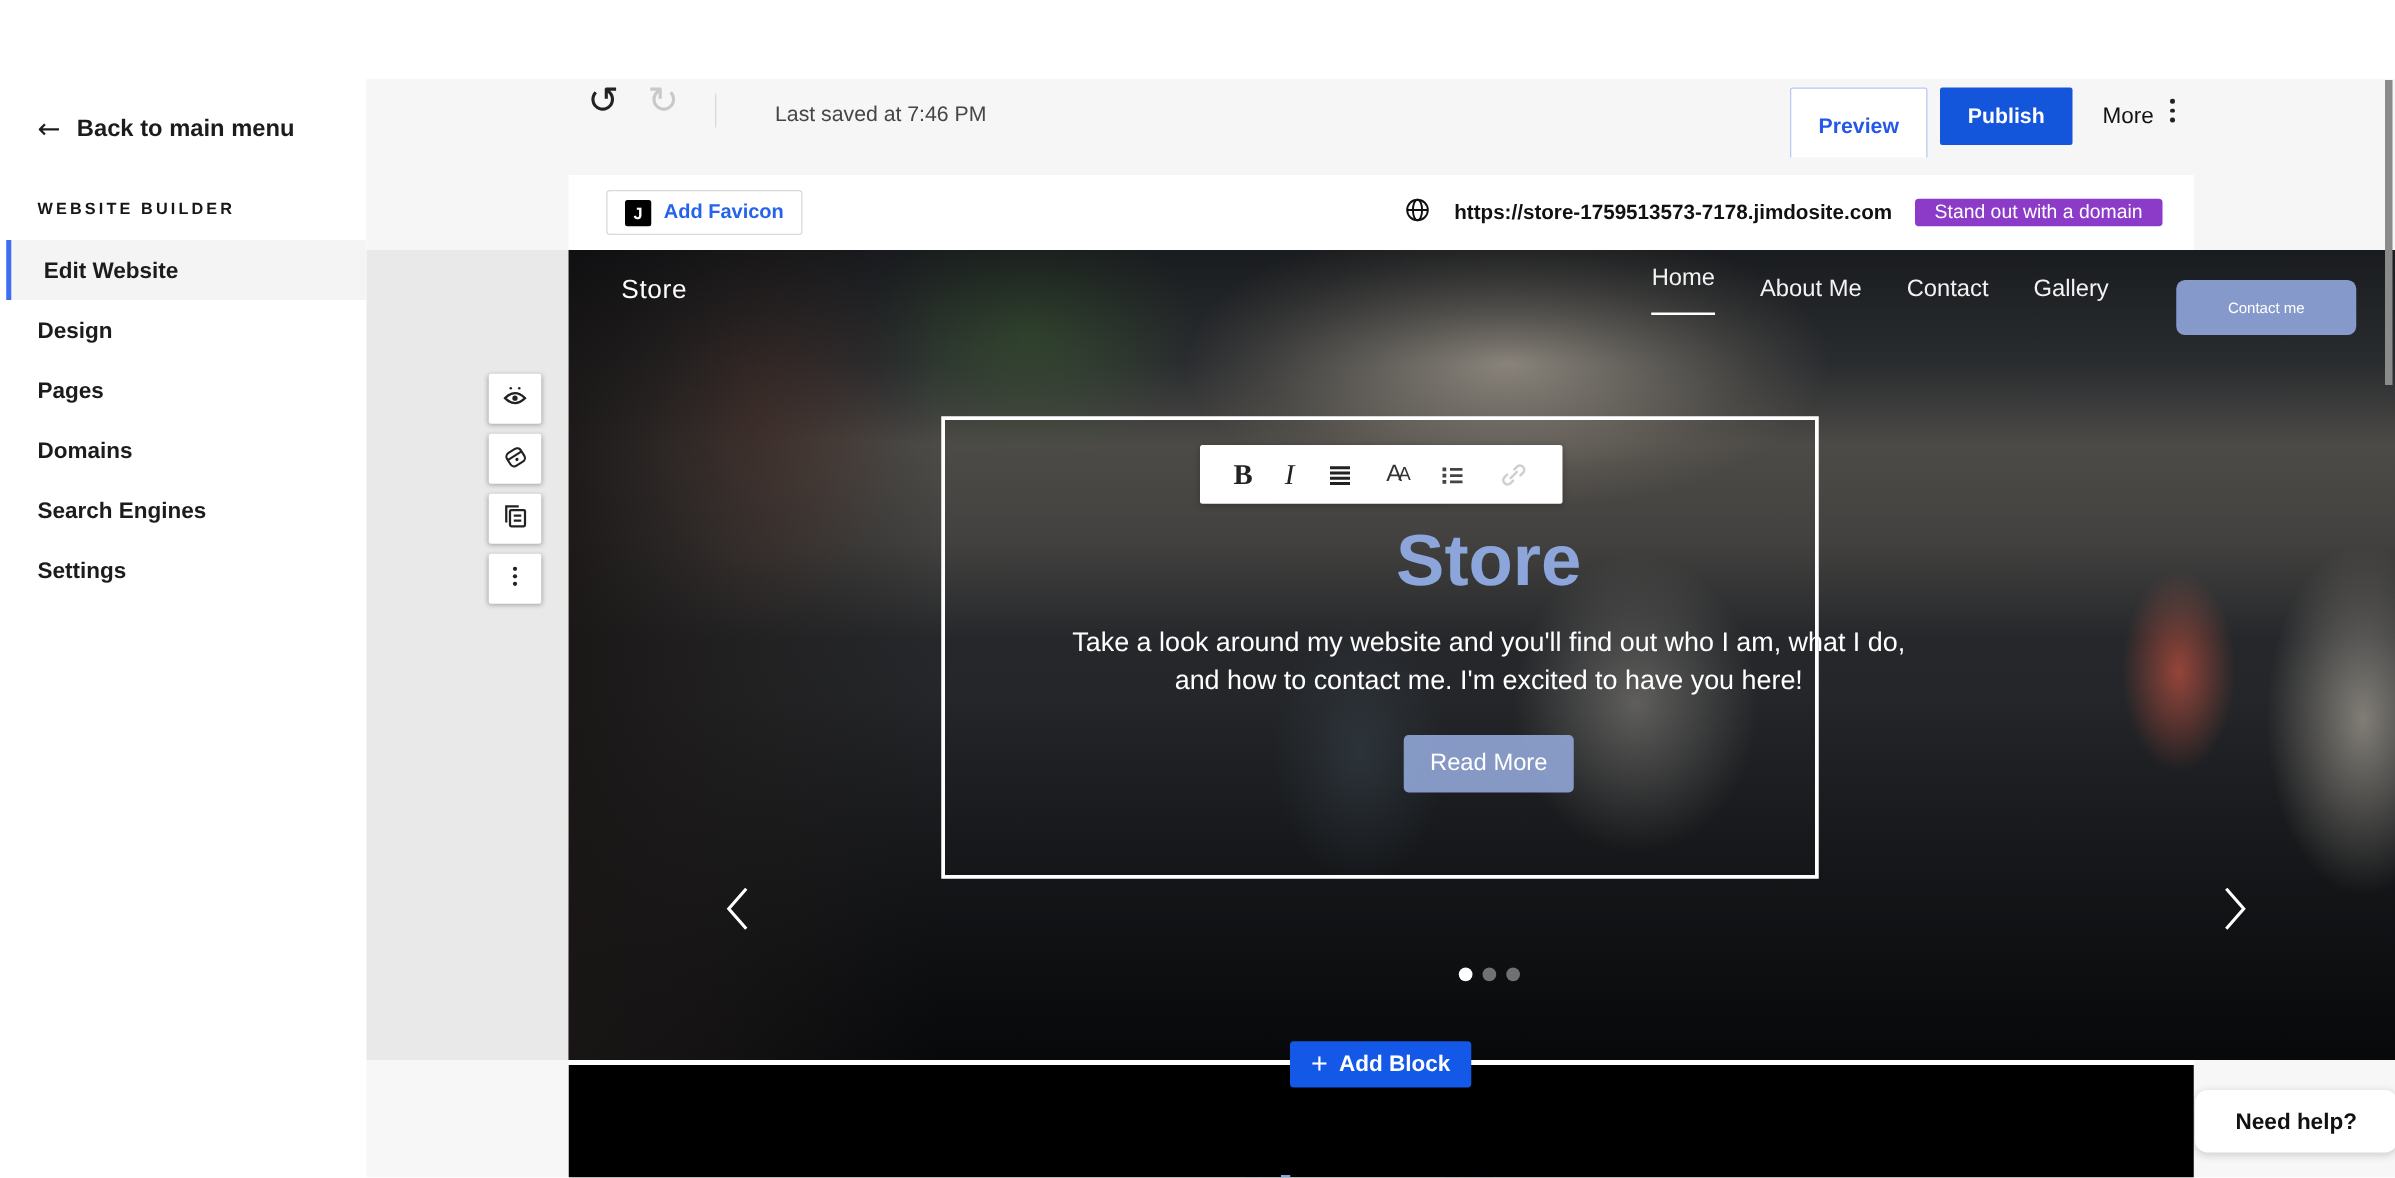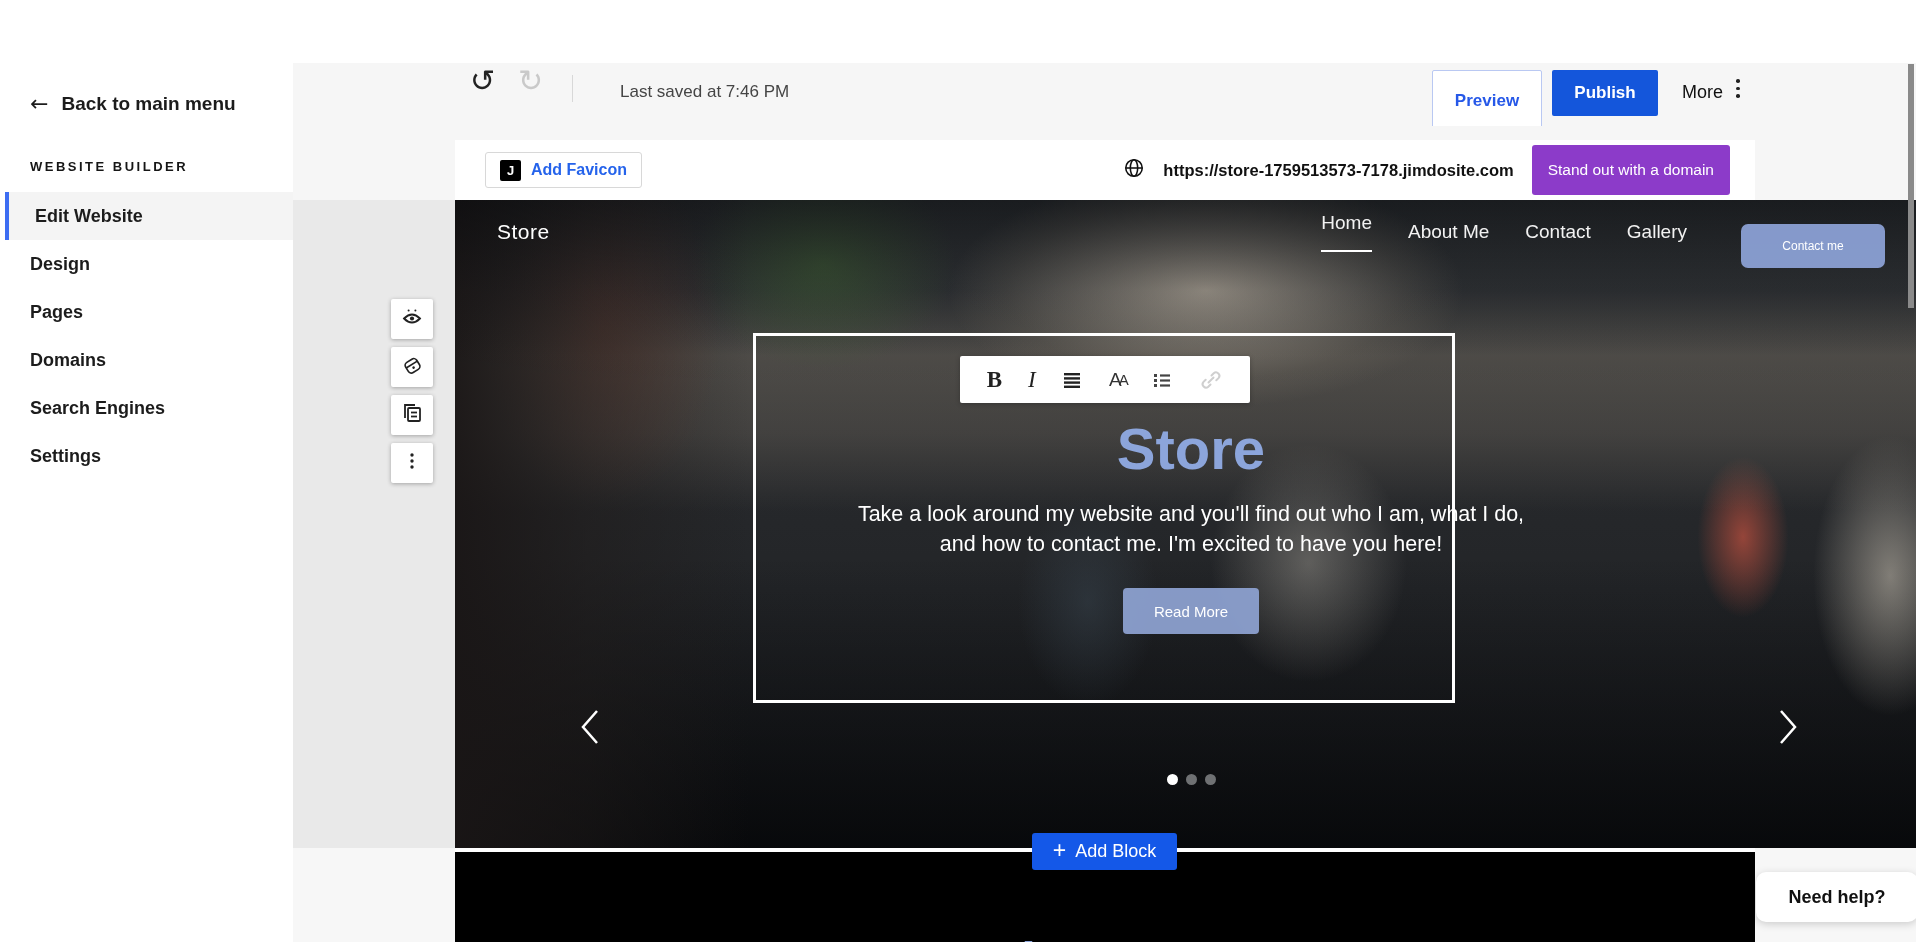--- a/index.html
+++ b/index.html
@@ -54,21 +54,21 @@
   
   .preview { position:absolute; left:455px; top:140px; width:1300px; height:802px; background:#fff; z-index:5; }
   .preview-topbar { position:relative; width:100%; height:60px; background:#fff; }
   .favicon-btn { position:absolute; left:30px; top:12px; height:36px; display:flex; align-items:center; gap:10px;
                  border:1px solid #d8d8d8; border-radius:3px; background:#fff; padding:0 14px; cursor:pointer; }
   .favicon-glyph { width:21px; height:21px; background:#000; color:#fff; font-size:13px; font-weight:700;
                    display:flex; align-items:center; justify-content:center; border-radius:2px; }
   .favicon-label { color:#2563eb; font-weight:700; font-size:16px; }
   .url-group { position:absolute; right:25px; top:0; height:60px; display:flex; align-items:center; gap:18px; }
   .site-url { font-size:16.5px; font-weight:700; color:#111; }
-  .domain-btn { height:50px; background:#8c3bc9; color:#fff; font-size:15.5px; border-radius:3px;
+  .domain-btn { height:22px; background:#8c3bc9; color:#fff; font-size:15.5px; border-radius:3px;
                 display:flex; align-items:center; justify-content:center; padding:0 16px; cursor:pointer; }
 
   
   .hero { position:relative; width:1472px; height:648px; overflow:hidden;
     background:
       linear-gradient(180deg, rgba(5,7,10,0.5) 0%, rgba(5,7,10,0.05) 14%, rgba(0,0,0,0) 30%),
       linear-gradient(90deg, rgba(26,22,22,0.92) 0%, rgba(30,26,25,0.5) 9%, rgba(0,0,0,0) 20%),
       radial-gradient(ellipse 170px 250px at 10% 20%, rgba(99,58,48,0.55), rgba(0,0,0,0) 70%),
       radial-gradient(ellipse 190px 150px at 25% 10%, rgba(62,92,52,0.65), rgba(0,0,0,0) 70%),
       radial-gradient(ellipse 330px 150px at 51% 14%, rgba(162,154,142,0.85), rgba(112,106,96,0.3) 60%, rgba(0,0,0,0) 78%),
@@ -97,38 +97,38 @@
   .fmt-bold { font-family:"Liberation Serif",serif; font-weight:700; font-size:23px; color:#222; }
   .fmt-italic { font-family:"Liberation Serif",serif; font-style:italic; font-size:23px; color:#222; }
   .fmt-font { font-size:19px; color:#333; letter-spacing:-3px; }
   .fmt-font b { font-size:15px; font-weight:400; }
 
   .hero-title { position:absolute; left:0; top:215px; width:100%; text-align:center; color:#8ca5db;
                 font-size:58px; font-weight:700; z-index:4; }
   .hero-body { position:absolute; left:50%; transform:translateX(-50%); top:300px; width:680px; text-align:center;
                color:#fff; font-size:21.5px; line-height:1.38; z-index:4; }
   .read-more { position:absolute; left:50%; transform:translateX(-50%); top:388px; width:136px; height:46px;
-               background:rgba(140,160,207,0.95); border-radius:4px; color:#fff; font-size:15px; z-index:4;
+               background:rgba(140,160,207,0.95); border-radius:4px; color:#fff; font-size:19px; z-index:4;
                display:flex; align-items:center; justify-content:center; cursor:pointer; }
 
   .arrow { position:absolute; top:505px; width:36px; height:44px; z-index:6; cursor:pointer; }
   .arrow.left { left:118px; } .arrow.right { right:122px; }
   .dots { position:absolute; left:0; top:574px; width:100%; display:flex; justify-content:center; gap:8px; z-index:6; }
   .dot { width:11px; height:11px; border-radius:50%; background:#6f7173; cursor:pointer; }
   .dot.active { background:#fff; }
 
   
   .section-gap { width:100%; height:4px; background:#fff; }
   .dark-section { position:relative; width:100%; height:90px; background:#000; overflow:hidden; }
   .dark-title { position:absolute; left:0; top:78px; width:100%; text-align:center; color:#8ca5db;
                 font-size:54px; font-weight:700; }
   .add-block { position:absolute; left:1032px; top:833px; width:145px; height:37px; background:#1458e8; z-index:20;
                border-radius:3px; display:flex; align-items:center; justify-content:center; gap:9px; cursor:pointer; }
   .add-block .plus { color:#fff; font-size:23px; font-weight:400; line-height:1; margin-top:-2px; }
-  .add-block .lbl { color:#fff; font-size:18px; font-weight:400; }
+  .add-block .lbl { color:#fff; font-size:18px; font-weight:700; }
 
   
   .block-tools { position:absolute; left:391px; top:299px; width:42px; z-index:25; }
   .tool-btn { width:42px; height:40px; background:#fff; border-radius:2px; box-shadow:0 1px 4px rgba(0,0,0,0.3);
               display:flex; align-items:center; justify-content:center; margin-bottom:8px; cursor:pointer; }
   .tool-btn.gap { margin-top:4px; }
 
   
   .need-help { position:absolute; left:1756px; top:872px; width:162px; height:50px; background:#fff; z-index:30;
                border-radius:10px; box-shadow:0 2px 8px rgba(0,0,0,0.18); display:flex; align-items:center;

